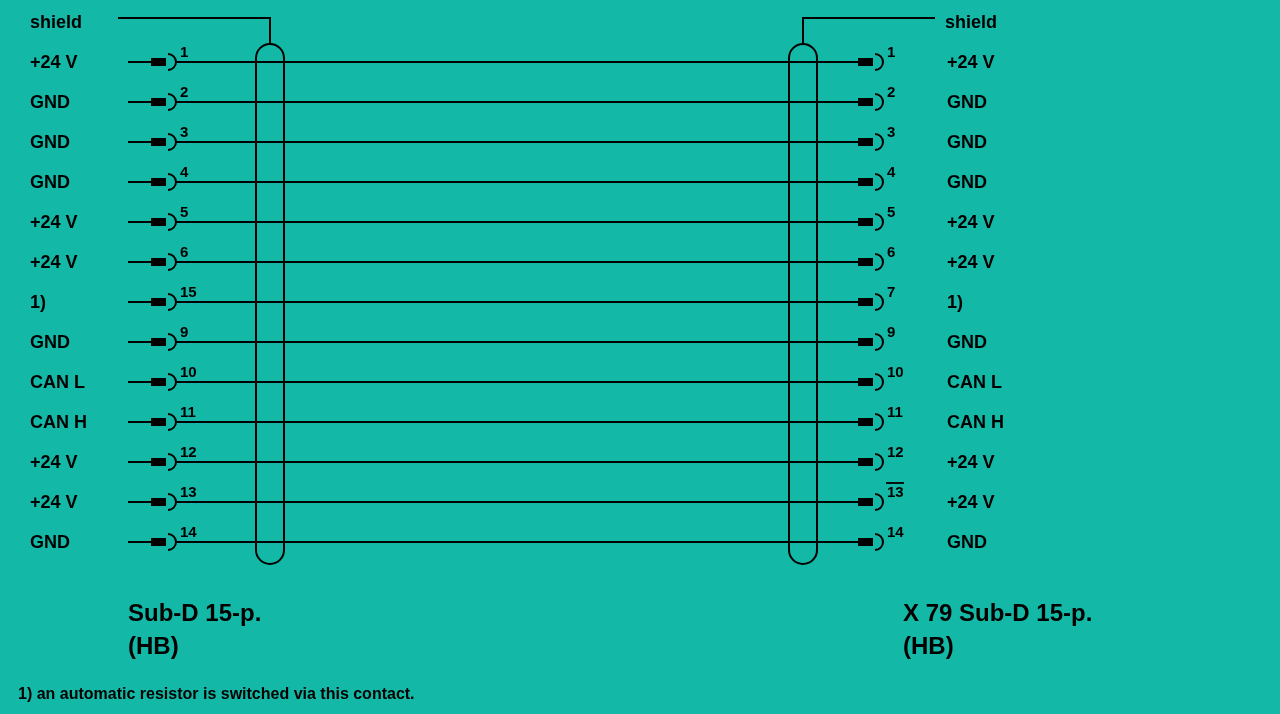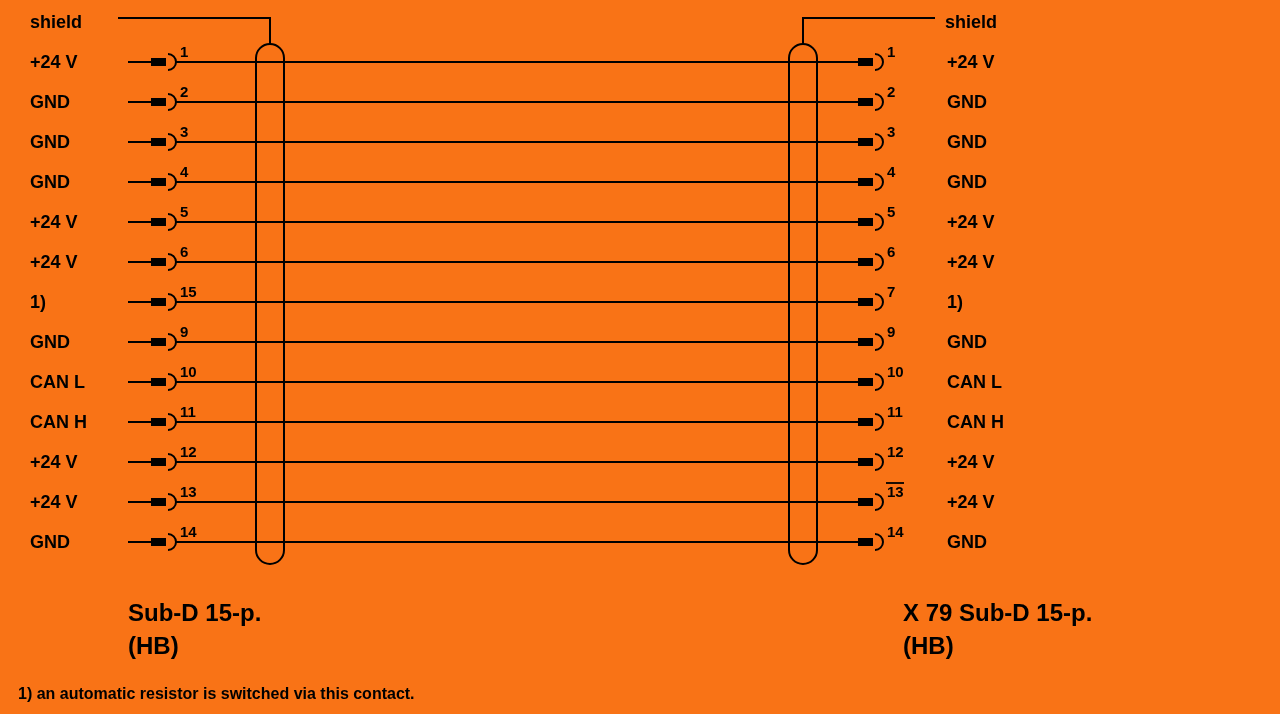--- a/index.html
+++ b/index.html
@@ -4,21 +4,21 @@
 <style>
   html, body {
     margin: 0;
     padding: 0;
     background: #ffffff;
   }
   .stage {
     position: relative;
     width: 1280px;
     height: 714px;
-    background: #f97316;
+    background: #14b8a6;
     overflow: hidden;
     font-family: "Liberation Sans", "DejaVu Sans", sans-serif;
   }
   svg text {
     font-family: "Liberation Sans", "DejaVu Sans", sans-serif;
     font-weight: bold;
     fill: #000000;
   }
   .side-label { font-size: 18px; }
   .pin-num    { font-size: 15px; }

